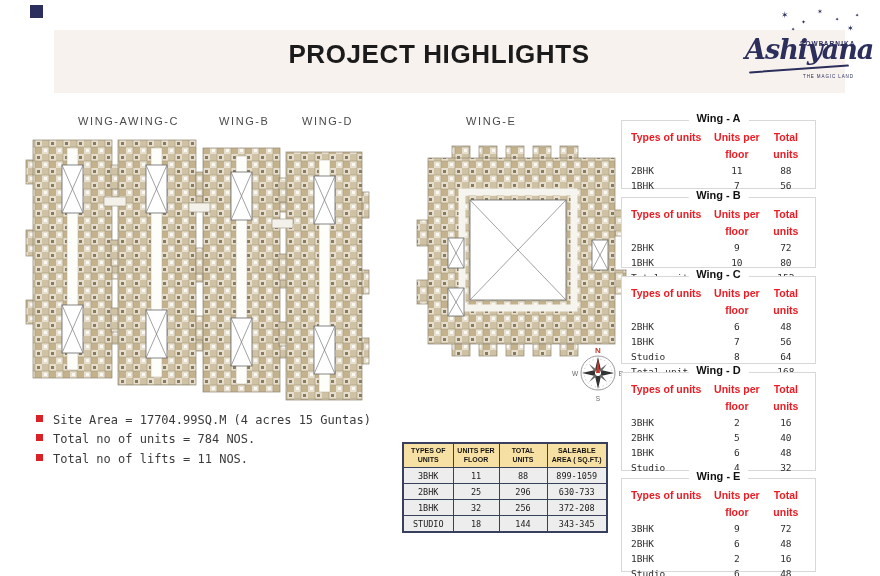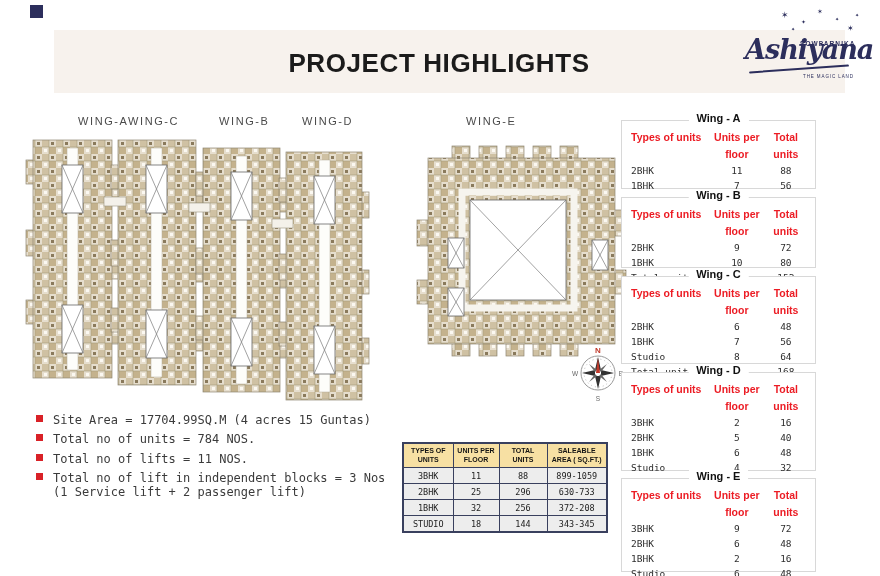--- a/index.html
+++ b/index.html
@@ -2,21 +2,21 @@
 <html><head>
 <meta charset="utf-8">
 <style>
   html,body{margin:0;padding:0;background:#fff;}
   .page{position:relative;width:880px;height:576px;background:#ffffff;overflow:hidden;
         font-family:"Liberation Sans",sans-serif;}
 
   
   .corner-sq{position:absolute;left:30px;top:5px;width:13px;height:13px;background:#2C2E5C;}
   .band{position:absolute;left:54px;top:30px;width:791px;height:63px;background:#F7F2ED;}
-  .page-title{position:absolute;left:54px;top:48px;width:770px;text-align:center;
+  .page-title{position:absolute;left:54px;top:39px;width:770px;text-align:center;
         font-size:26px;font-weight:800;letter-spacing:.6px;color:#1b1b1b;}
 
   
   .logo{position:absolute;left:743px;top:8px;width:125px;height:86px;color:#2C2E5C;}
   .logo .star{position:absolute;color:#2C2E5C;}
   .logo .brand{position:absolute;top:32px;left:57px;font-size:6.5px;font-weight:bold;letter-spacing:1.1px;}
   .logo .script{position:absolute;top:26px;left:2px;font-family:"DejaVu Serif",serif;
         font-style:italic;font-weight:bold;font-size:27px;letter-spacing:-1px;}
   .logo .flourish{position:absolute;top:60px;left:6px;width:100px;height:2px;background:#2C2E5C;
         transform:rotate(-4deg);border-radius:2px;}
@@ -208,21 +208,20 @@
       <text x="23" y="3" text-anchor="middle" font-size="6.5" fill="#666">E</text>
       <text x="0" y="28" text-anchor="middle" font-size="6.5" fill="#666">S</text>
       <text x="-23" y="3" text-anchor="middle" font-size="6.5" fill="#666">W</text>
     </g>
   </svg>
 
   <ul class="bullets">
     <li><span class="sq"></span><span>Site Area = 17704.99SQ.M (4 acres 15 Guntas)</span></li>
     <li><span class="sq"></span><span>Total no of units = 784 NOS.</span></li>
     <li><span class="sq"></span><span>Total no of lifts = 11 NOS.</span></li>
-    <li><span class="sq"></span><span>Total no of lift in independent blocks = 3 Nos (1 Service lift + 2 passenger lift)</span></li>
   </ul>
 
   <table class="sumtable">
     <colgroup>
         <col style="width:50px">
         <col style="width:46px">
         <col style="width:48px">
         <col style="width:60px">
       </colgroup>
     <thead>

